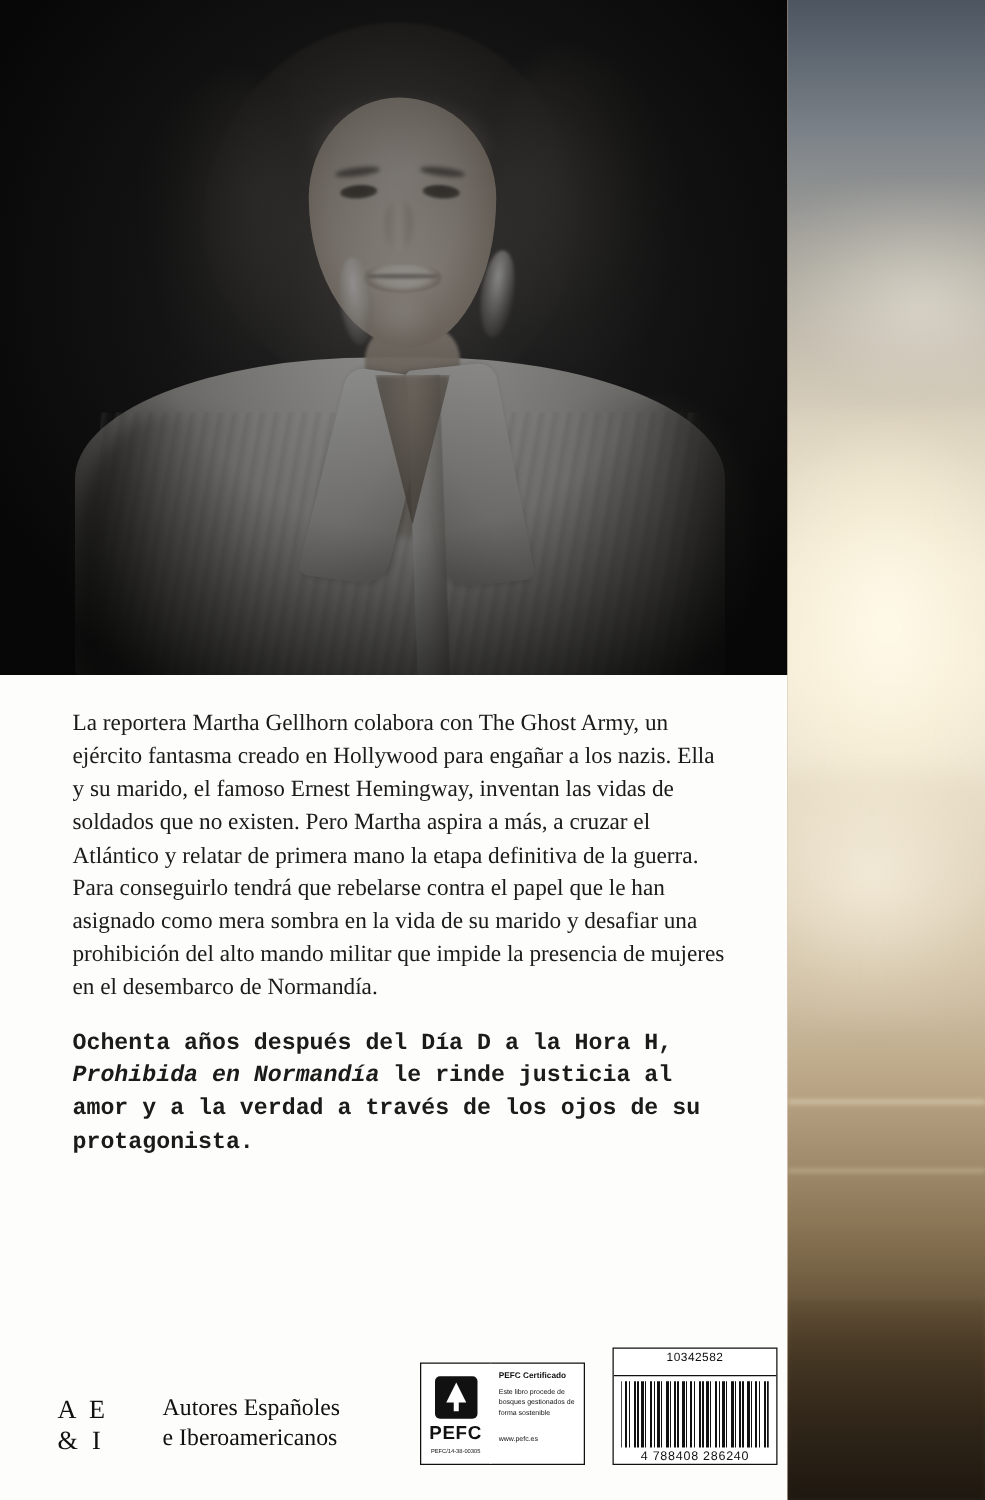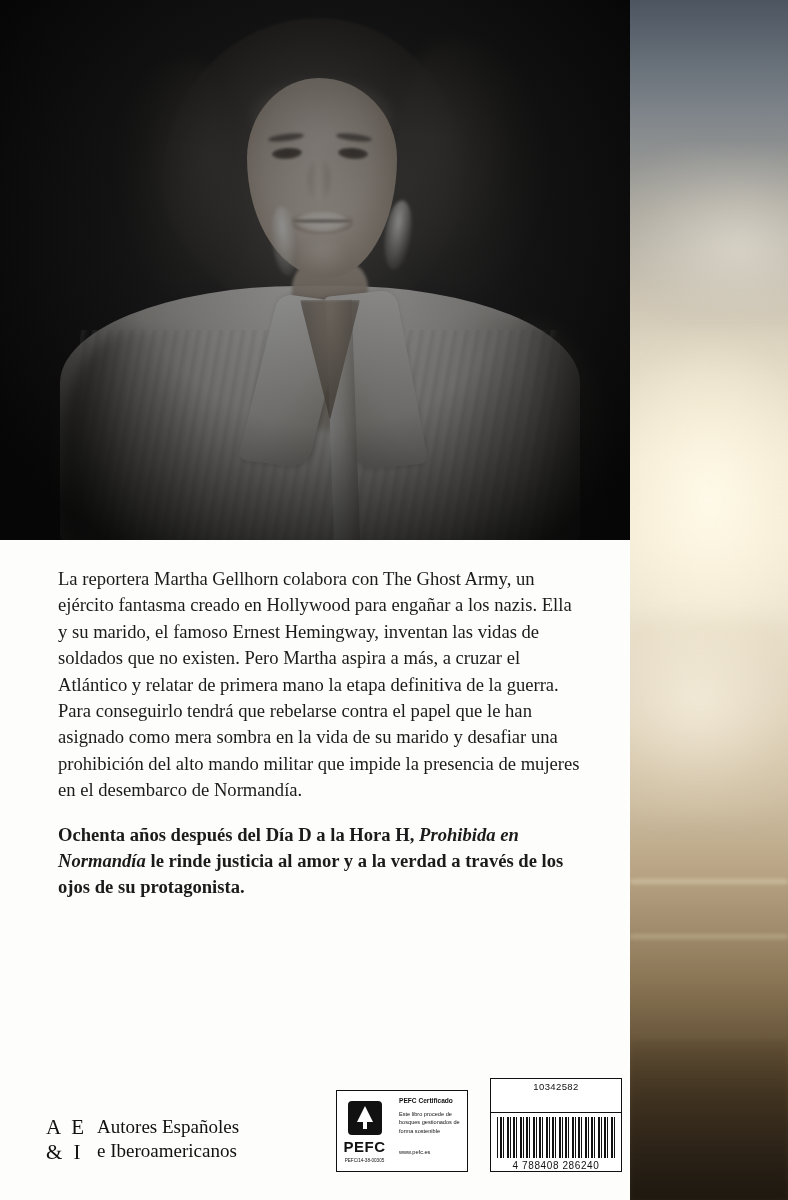--- a/index.html
+++ b/index.html
@@ -375,20 +375,21 @@
   .blurb p {
     margin: 0 0 18px 0;
     font-size: 18.6px;
     line-height: 1.42;
     color: #1b1b1b;
     text-align: left;
   }
   .blurb p.bold {
     font-weight: bold;
     margin-bottom: 0;
+    font-family: Liberation Mono, monospace;
   }
   .blurb em { font-style: italic; }
 
   
   .footer {
     position: absolute;
     left: 0;
     bottom: 0;
     width: 630px;
     height: 150px;
@@ -405,20 +406,21 @@
     font-size: 21px;
     line-height: 1.22;
     color: #111;
     letter-spacing: 3px;
   }
   .logo-mark div { white-space: nowrap; }
   .logo-text {
     font-size: 19px;
     line-height: 1.25;
     color: #111;
+    margin-left: 33px;
   }
 
   .pefc {
     position: absolute;
     left: 336px;
     bottom: 28px;
     width: 132px;
     height: 82px;
     border: 1px solid #111;
     background: #fff;
@@ -520,21 +522,21 @@
     align-items: center;
   }
   .isbn-top {
     width: 100%;
     text-align: center;
     font-family: "Liberation Sans", sans-serif;
     font-size: 9.5px;
     letter-spacing: 0.4px;
     color: #111;
     border-bottom: 1px solid #111;
-    padding: 2px 0 20px 0;
+    padding: 2px 0 8px 0;
     box-sizing: border-box;
   }
   .barcode {
     width: 118px;
     height: 54px;
     margin-top: 4px;
     background-image: repeating-linear-gradient(to right,
       #111 0px, #111 1px, #fff 1px, #fff 3px,
       #111 3px, #111 5px, #fff 5px, #fff 6px,
       #111 6px, #111 7px, #fff 7px, #fff 10px,

